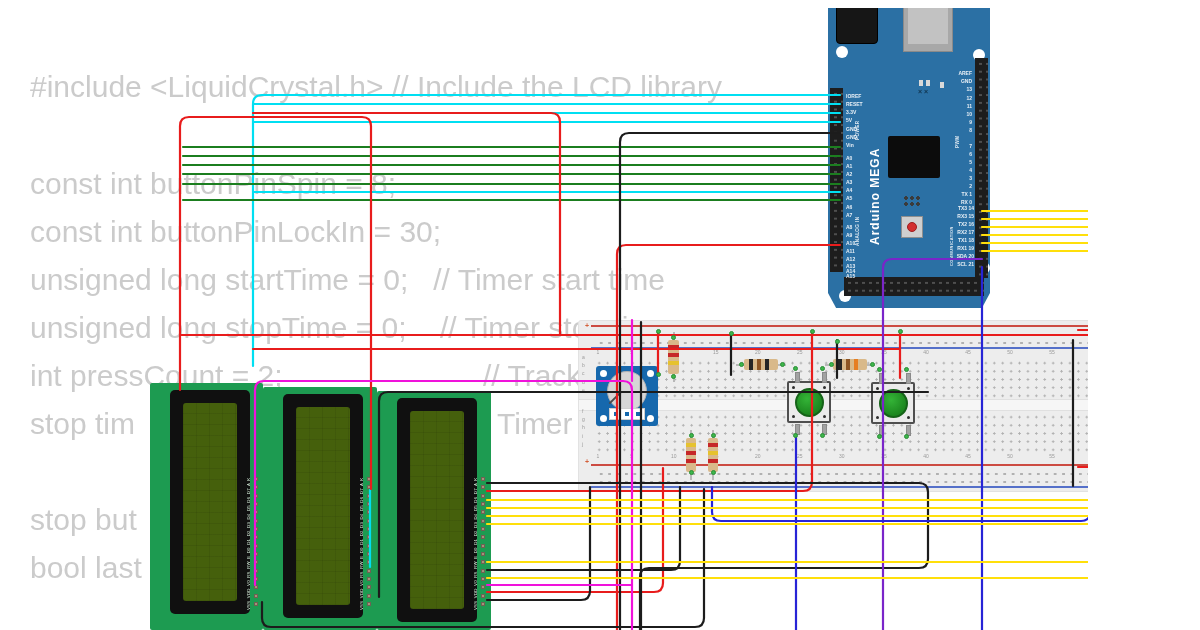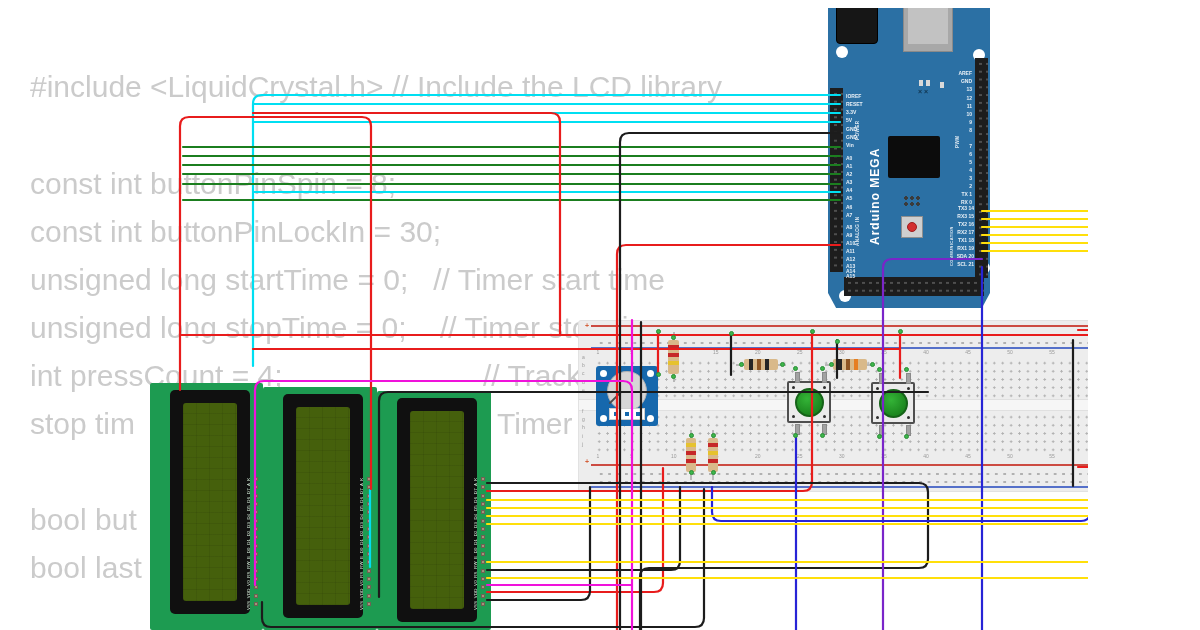--- a/index.html
+++ b/index.html
@@ -53,25 +53,25 @@
 <body>
 
 <div id="stage">
 
   <div id="code-layer">
       <div class="codeline" style="left: 30px; top: 70px; color: rgb(203, 203, 203);">#include &lt;LiquidCrystal.h&gt; // Include the LCD library</div>
       <div class="codeline" style="left: 30px; top: 167px; color: rgb(203, 203, 203);">const int buttonPinSpin = 8;</div>
       <div class="codeline" style="left: 30px; top: 215px; color: rgb(203, 203, 203);">const int buttonPinLockIn = 30;</div>
       <div class="codeline" style="left: 30px; top: 263px; color: rgb(203, 203, 203);">unsigned long startTime = 0;   // Timer start time</div>
       <div class="codeline" style="left: 30px; top: 311px; color: rgb(203, 203, 203);">unsigned long stopTime = 0;    // Timer stop time</div>
-      <div class="codeline" style="left: 30px; top: 359px; color: rgb(203, 203, 203);">int pressCount = 4;</div>
+      <div class="codeline" style="left: 30px; top: 359px; color: rgb(203, 203, 203);">int pressCount = 2;</div>
       <div class="codeline" style="left: 483px; top: 359px; color: rgb(203, 203, 203);">// Tracks bu</div>
       <div class="codeline" style="left: 30px; top: 407px; color: rgb(203, 203, 203);">stop tim</div>
       <div class="codeline" style="left: 497px; top: 407px; color: rgb(203, 203, 203);">Timer w</div>
-      <div class="codeline" style="left: 30px; top: 503px; color: rgb(203, 203, 203);">bool but</div>
+      <div class="codeline" style="left: 30px; top: 503px; color: rgb(203, 203, 203);">stop but</div>
       <div class="codeline" style="left: 30px; top: 551px; color: rgb(203, 203, 203);">bool last</div>
     </div>
 
   <div id="breadboard">
     <div style="left:12px;top:4px;width:518px;height:2px;background:#cc4b42;"></div>
     <div class="bb-rail-dots" style="left:16px;top:8px;width:510px;height:16px;"></div>
     <div style="left:12px;top:26px;width:518px;height:2px;background:#5570c9;"></div>
     <div class="bb-dots" style="left:14px;top:36px;width:514px;height:41px;"></div>
     <div style="left:0;top:78px;width:542px;height:12px;background:#f6f6f6;border-top:1px solid #e0e0e0;border-bottom:1px solid #e0e0e0;"></div>
     <div class="bb-dots" style="left:14px;top:90px;width:514px;height:41px;"></div>

